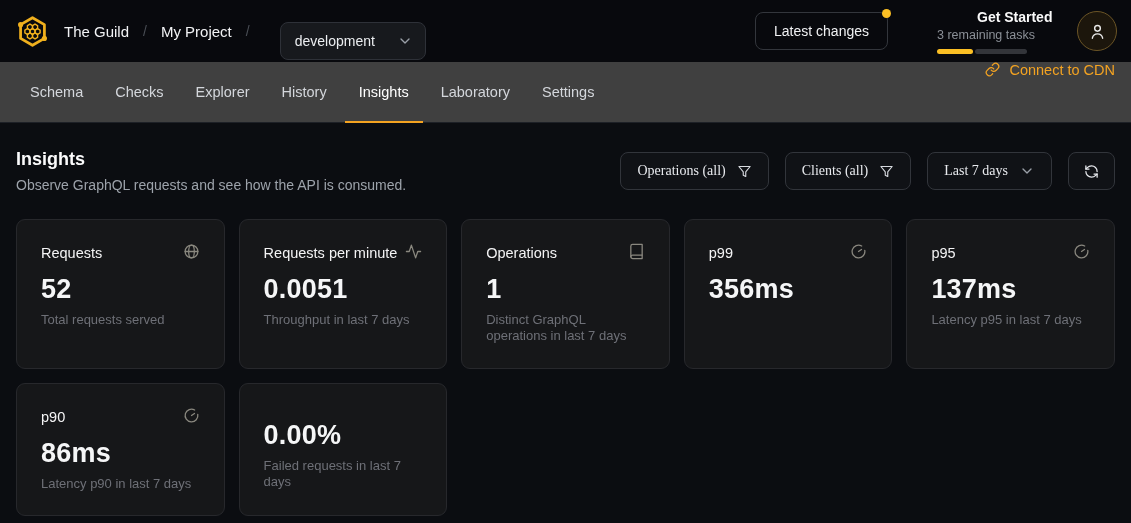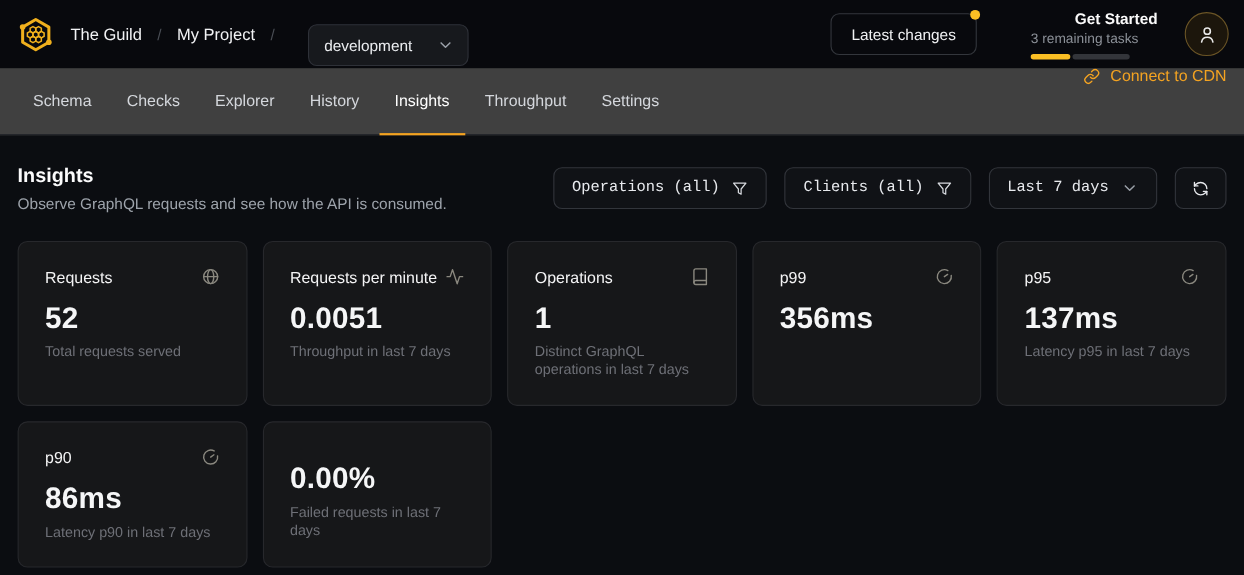--- a/index.html
+++ b/index.html
@@ -106,21 +106,21 @@
   .page-title { font-size: 18px; font-weight: 700; color: #fbfbfc; }
   .page-sub { font-size: 14px; color: #9da3ab; margin-top: 7px; }
   .filters { display: flex; align-items: center; gap: 16px; padding-top: 3px; }
   .filter-btn {
     height: 38px;
     display: flex; align-items: center; gap: 11px;
     background: #101216;
     border: 1px solid #32353b;
     border-radius: 8px;
     padding: 0 16px;
-    color: #e8eaee; font-size: 14px; font-family: Liberation Mono, monospace;
+    color: #e8eaee; font-size: 14px; font-family: Liberation Serif, serif;
     cursor: pointer;
   }
   .filter-btn .ficon { color: #d7dadf; }
   .filter-btn .chev { color: #9aa0a8; }
   .refresh-btn { padding: 0 15px; }
 
   
   .cards {
     margin-top: 26px;
     display: grid;
@@ -275,21 +275,21 @@
   </div>
 </div>
 
 <div class="nav">
   <div class="tabs">
     <div class="tab">Schema</div>
     <div class="tab">Checks</div>
     <div class="tab">Explorer</div>
     <div class="tab">History</div>
     <div class="tab active">Insights</div>
-    <div class="tab">Throughput</div>
+    <div class="tab">Laboratory</div>
     <div class="tab">Settings</div>
   </div>
   <div class="cdn-link">
     <svg class="icon" width="15" height="15">
         <use href="#sym-link"></use>
       </svg>
     <span>Connect to CDN</span>
   </div>
 </div>
 

